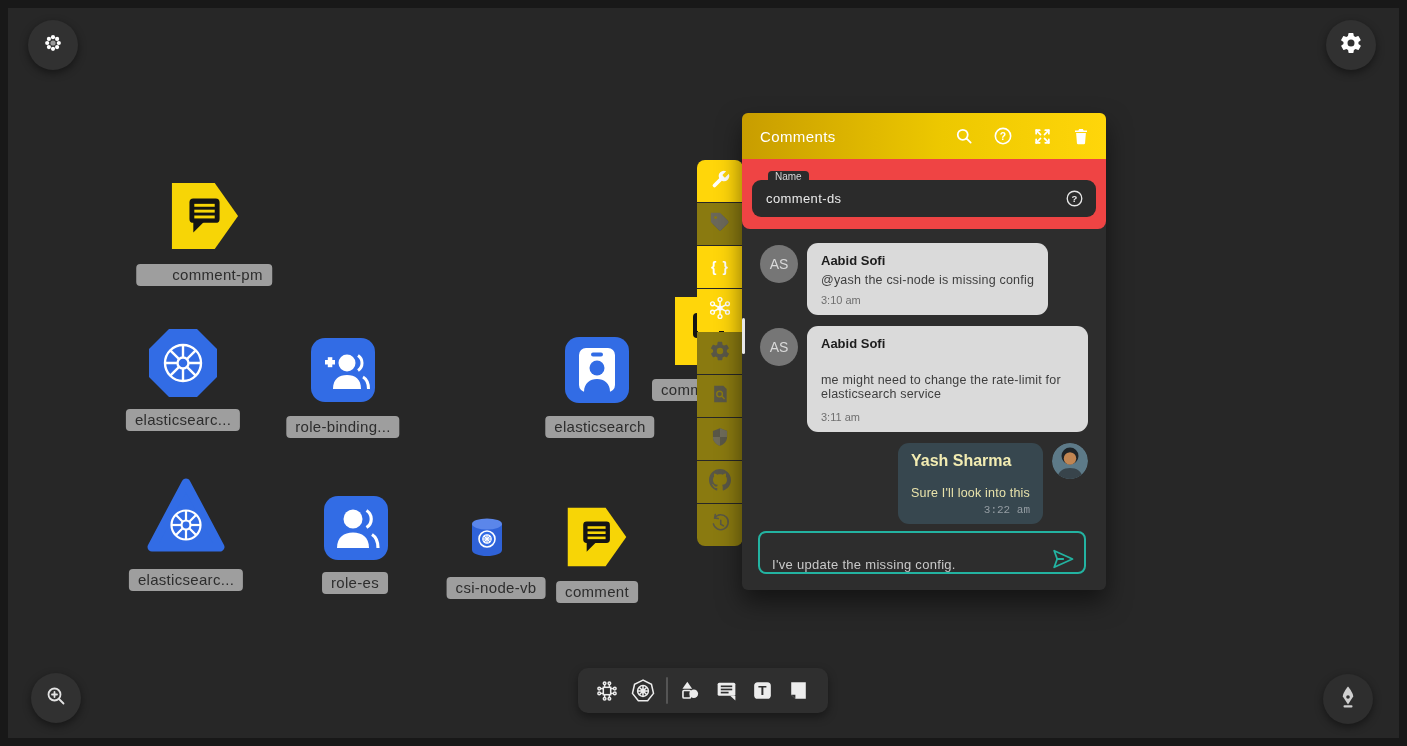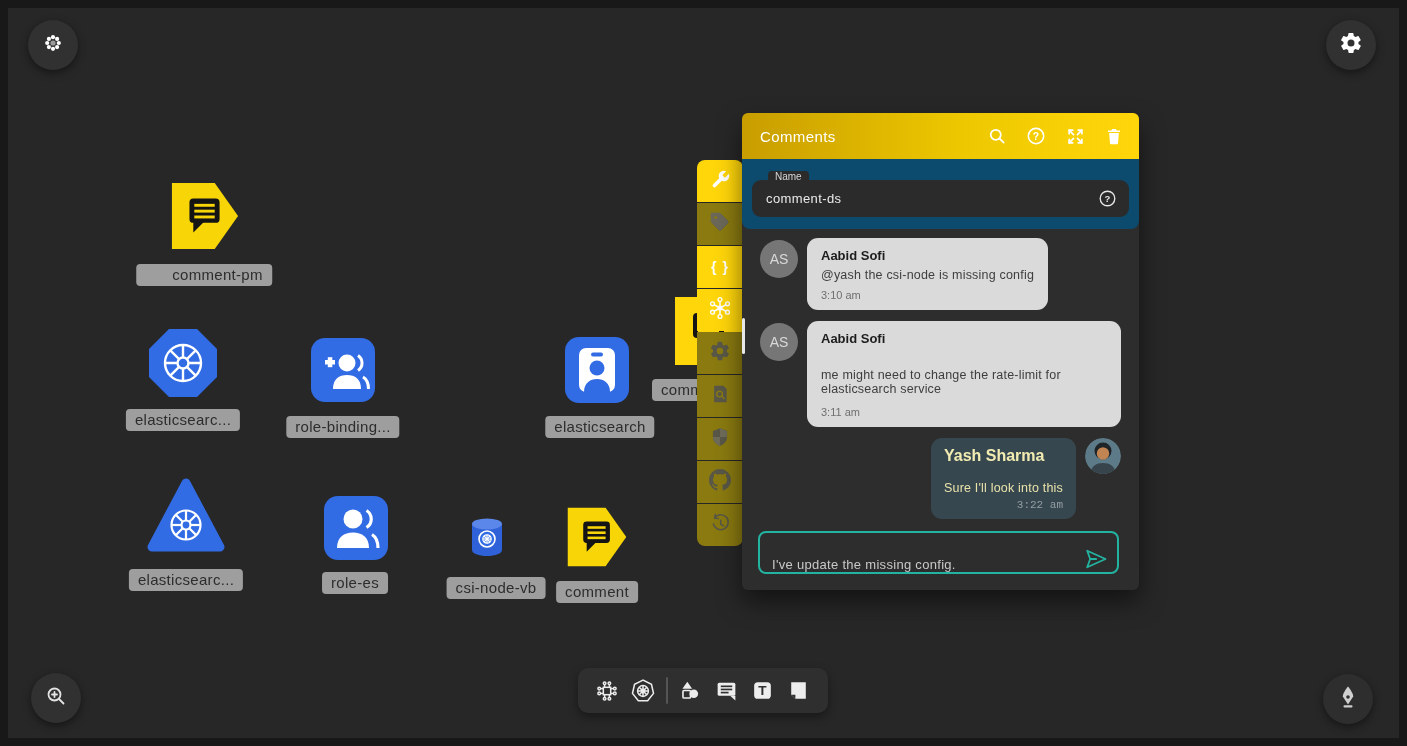--- a/index.html
+++ b/index.html
@@ -24,38 +24,38 @@
 
   
   .node-toolbar { position:absolute; left:689px; top:152px; width:46px; z-index:30; }
   .nt-cell { width:46px; height:42px; margin-bottom:1px; display:flex; align-items:center; justify-content:center; cursor:pointer; }
   .nt-cell.on  { background:#ffd60a; }
   .nt-cell.off { background:#8a7a10; }
   .nt-cell:first-child { border-radius:8px 8px 0 0; }
   .nt-cell:last-child  { border-radius:0 0 8px 8px; }
 
   
-  .panel { position:absolute; left:734px; top:105px; width:397px; height:477px; background:#2d2d2d;
+  .panel { position:absolute; left:734px; top:105px; width:364px; height:477px; background:#2d2d2d;
     border-radius:6px; box-shadow:0 12px 24px rgba(0,0,0,.5); z-index:40; }
   .panel-header { height:46px; border-radius:6px 6px 0 0; display:flex; align-items:center;
     background:linear-gradient(90deg,#c89d00 0%,#edc800 55%,#ffd60a 100%); padding:0 14px 0 18px; }
   .panel-title { color:#fff; font-size:15px; letter-spacing:.4px; flex:1; }
   .ph-icons { display:flex; align-items:center; gap:17px; }
   .ph-icons .hicon { width:22px; height:22px; display:flex; align-items:center; justify-content:center; cursor:pointer; }
 
-  .name-section { height:70px; background:#0c4a6e; position:relative; border-radius:0 0 8px 8px; }
+  .name-section { height:70px; background:#ef4444; position:relative; border-radius:0 0 8px 8px; }
   .name-box { position:absolute; left:10px; right:10px; top:21px; height:37px; background:#2b2b2b; border-radius:9px;
     display:flex; align-items:center; padding:0 12px 0 14px; }
   .name-tab { position:absolute; top:-9px; left:16px; background:#2b2b2b; color:#d6d6d6; font-size:10px;
     padding:1px 7px 0; border-radius:4px 4px 0 0; height:10px; line-height:9px; }
   .name-input { flex:1; background:transparent; border:none; outline:none; color:#eaeaea; font-size:13px;
     letter-spacing:.4px; font-family:"Liberation Sans", sans-serif; }
 
   .messages { position:absolute; left:0; right:0; top:116px; bottom:66px; padding:9px 18px 0; overflow:hidden;
-    display:flex; flex-direction:column; gap:11px; }
+    display:flex; flex-direction:column; gap:11px;justify-content:flex-end; }
   .msg-row { display:flex; align-items:flex-start; gap:9px; }
   .msg-row.right { justify-content:flex-end; }
   .avatar { width:38px; height:38px; border-radius:50%; background:#767676; color:#d9d9d9; font-size:14px;
     display:flex; align-items:center; justify-content:center; flex:0 0 auto; margin-top:2px; }
   .avatar-photo { width:36px; height:36px; border-radius:50%; overflow:hidden; flex:0 0 auto; }
   .bubble { background:#dadada; border-radius:11px; padding:10px 14px 9px; }
   .bubble .b-name { font-weight:bold; font-size:13px; color:#1d1d1d; }
   .bubble .b-text { font-size:12.5px; color:#3e3e3e; margin-top:5px; letter-spacing:.2px; }
   .bubble .b-time { font-size:11px; color:#6f6f6f; margin-top:7px; }
   .bubble.nowrap .b-text { white-space:nowrap; }

